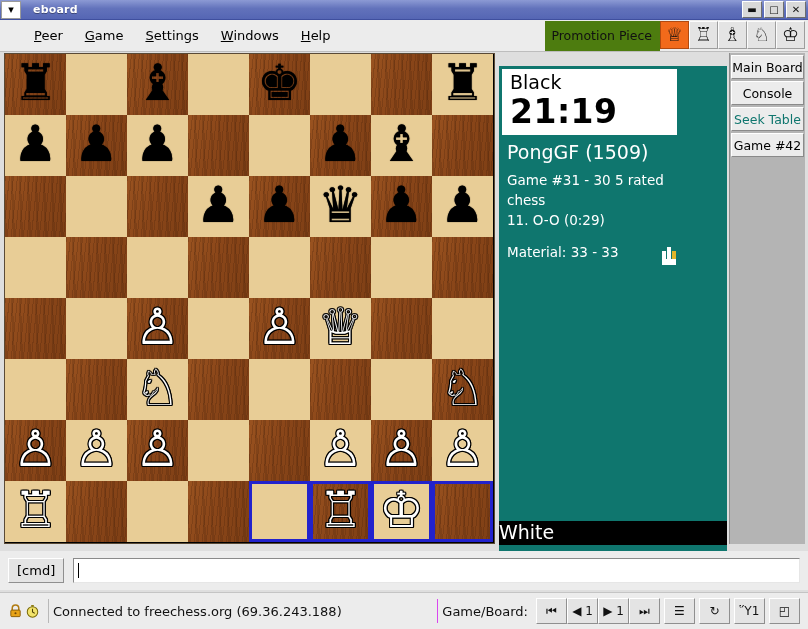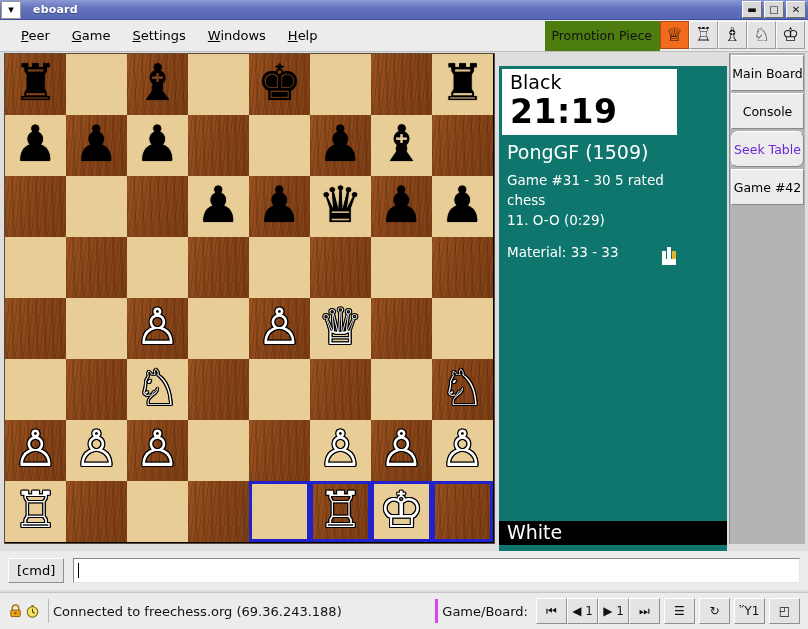--- a/index.html
+++ b/index.html
@@ -44,21 +44,21 @@
     font-size: 10px; color: #111; line-height: 1;
   }
 
   
   .menurow {
     position: absolute; left: 0; top: 20px; width: 808px; height: 32px;
     background: #ececec;
     border-bottom: 1px solid #bdbdbd;
     display: flex; align-items: center;
   }
-  .menu-items { display: flex; align-items: flex-end; padding-left: 10px; }
+  .menu-items { display: flex; align-items: flex-end; padding-left: 23px; }
   .menu-item {
     font-size: 13px; color: #000; padding: 3px 11px;
   }
   .menu-item u { text-decoration: underline; }
   .promo-area {
     margin-left: auto; display: flex; align-items: stretch; height: 30px;
     padding-right: 3px;
   }
   .promo-label {
     font-size: 12.5px; color: #111; display: flex; align-items: center;
@@ -125,49 +125,49 @@
     position: absolute; left: 499px; top: 66px;
     width: 228px; height: 491px;
     background: #0f766e;
     color: #ffffff;
     overflow: hidden;
   }
   .clockbox {
     background: #ffffff; color: #000000;
     margin: 3px 50px 0 3px; padding: 2px 8px 6px 8px;
   }
-  .clockbox.bottom { background: #000000; color: #ffffff; margin: 0; padding: 0 8px; }
+  .clockbox.bottom { background: #000000; color: #ffffff; margin: 0; padding: 0 0; }
   .clk-color { font-size: 19px; line-height: 1.25; }
   .clk-time { font-size: 33px; font-weight: bold; line-height: 1.05; letter-spacing: 0.5px; }
   .player-name { font-size: 19px; padding: 6px 8px 2px 8px; }
   .info-lines { font-size: 13.5px; line-height: 1.45; padding: 6px 8px 0 8px; }
   .info-material { font-size: 13.5px; padding: 14px 8px 0 8px; }
   .mini-graph {
     position: absolute; left: 661px; top: 247px;
     width: 20px; height: 20px;
   }
   .mini-graph i { position: absolute; display: block; }
 
   
   .tabcol {
     position: absolute; left: 729px; top: 53px;
     width: 76px; height: 491px;
     background: #b4b4b4;
     border-left: 1px solid #8f8f8f;
     padding-top: 2px;
   }
   .tab {
-    height: 36px; margin: 0 1px 2px 1px;
+    height: 24px; margin: 0 1px 2px 1px;
     background: #ececec;
     border: 1px solid #8a8a8a;
     border-top-color: #ffffff; border-left-color: #ffffff;
     display: flex; align-items: center; justify-content: center;
     font-size: 12.5px; color: #000;
   }
-  .tab.alert { color: #6d28d9; border-radius: 7px; }
+  .tab.alert { color: #0f766e; }
 
   
   .cmdrow {
     position: absolute; left: 0; top: 551px; width: 808px; height: 39px;
     background: #ececec;
     display: flex; align-items: center; padding: 16px 8px;
   }
   .cmd-btn {
     height: 25px; min-width: 52px; padding: 0 8px;
     background: #e4e4e4;
@@ -194,21 +194,21 @@
     display: flex; align-items: center; padding: 0 4px;
   }
   .st-icons { display: flex; align-items: center; gap: 2px; padding: 0 4px 0 4px; }
   .st-ico { width: 15px; height: 16px; display: block; }
   .st-text {
     flex: 1; height: 24px; margin-left: 4px;
     border-left: 1px solid #b8b8b8;
     display: flex; align-items: center; padding-left: 4px;
     font-size: 13px; color: #111;
   }
-  .gb-label { font-size: 13px; color: #111; padding: 0 8px 0 4px; border-left: 3px solid #d946ef; height: 24px; display: flex; align-items: center; }
+  .gb-label { font-size: 13px; color: #111; padding: 0 8px 0 4px; border-left: 1px solid #d946ef; height: 24px; display: flex; align-items: center; }
   .gb-btns { display: flex; align-items: stretch; padding-right: 4px; }
   .gb-btn {
     width: 31px; height: 26px;
     background: #e4e4e4;
     border: 1px solid #8f8f8f;
     border-top-color: #ffffff; border-left-color: #ffffff;
     display: flex; align-items: center; justify-content: center;
     font-size: 12px; color: #111; line-height: 1;
   }
   .gb-btn.sep { margin-left: 4px; }

